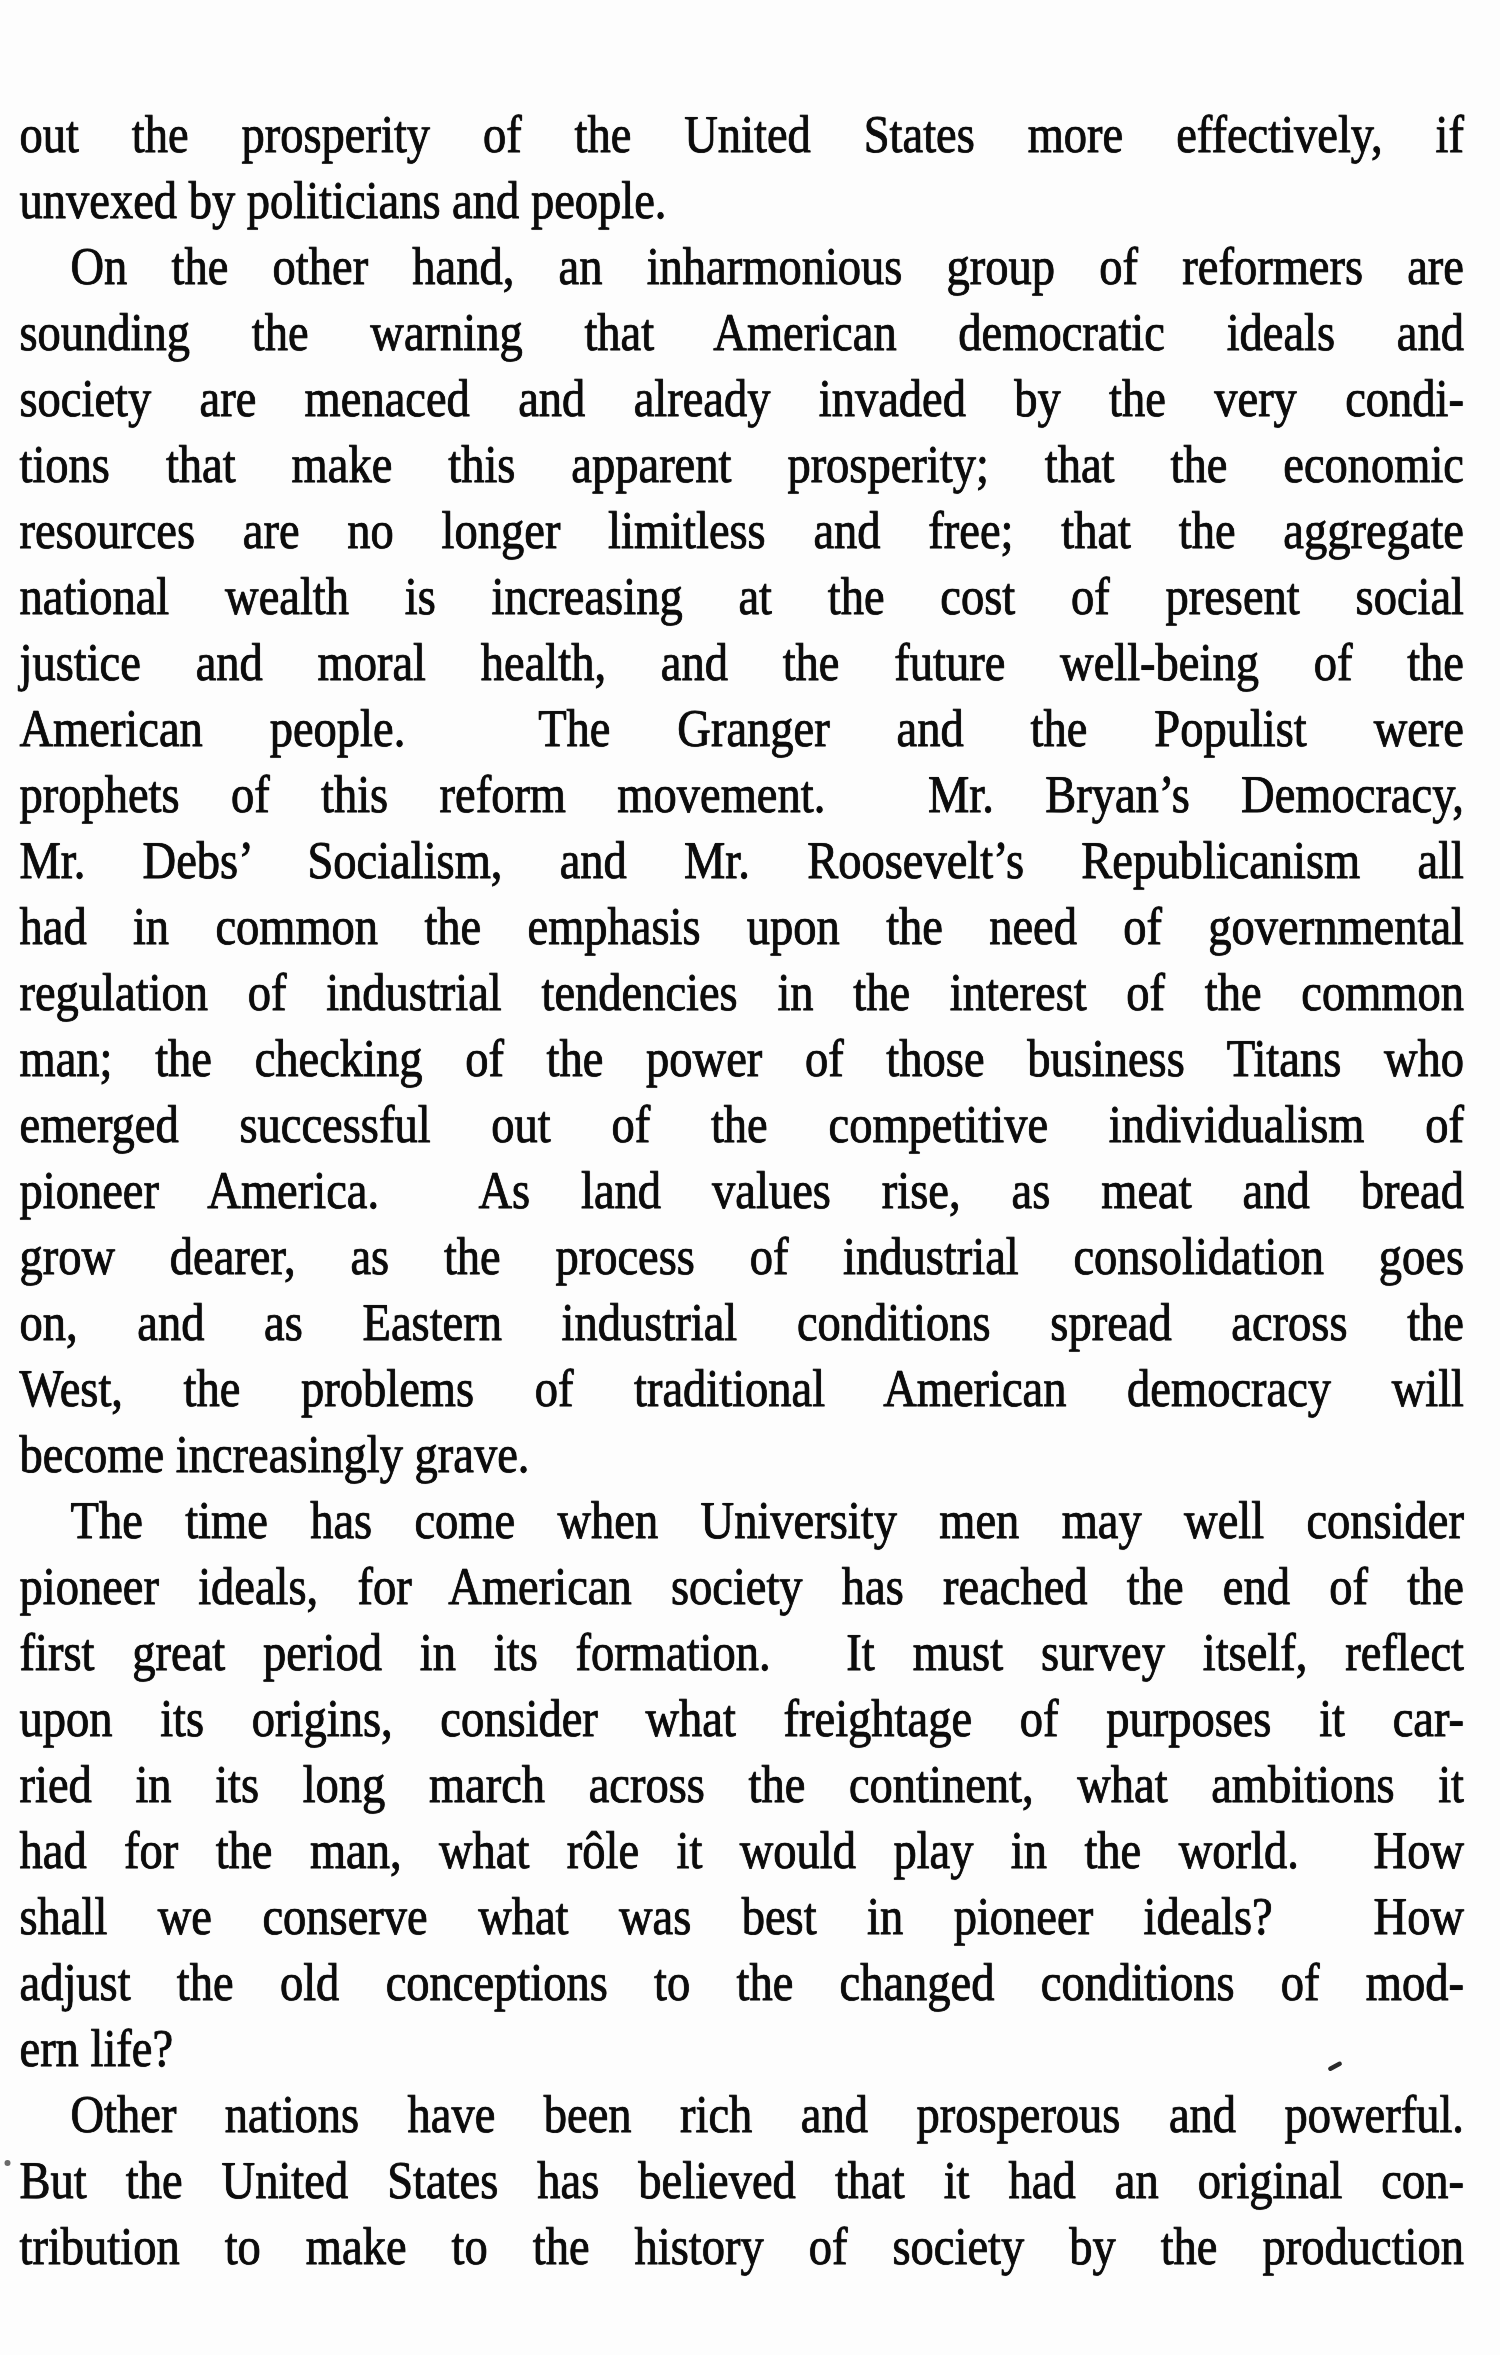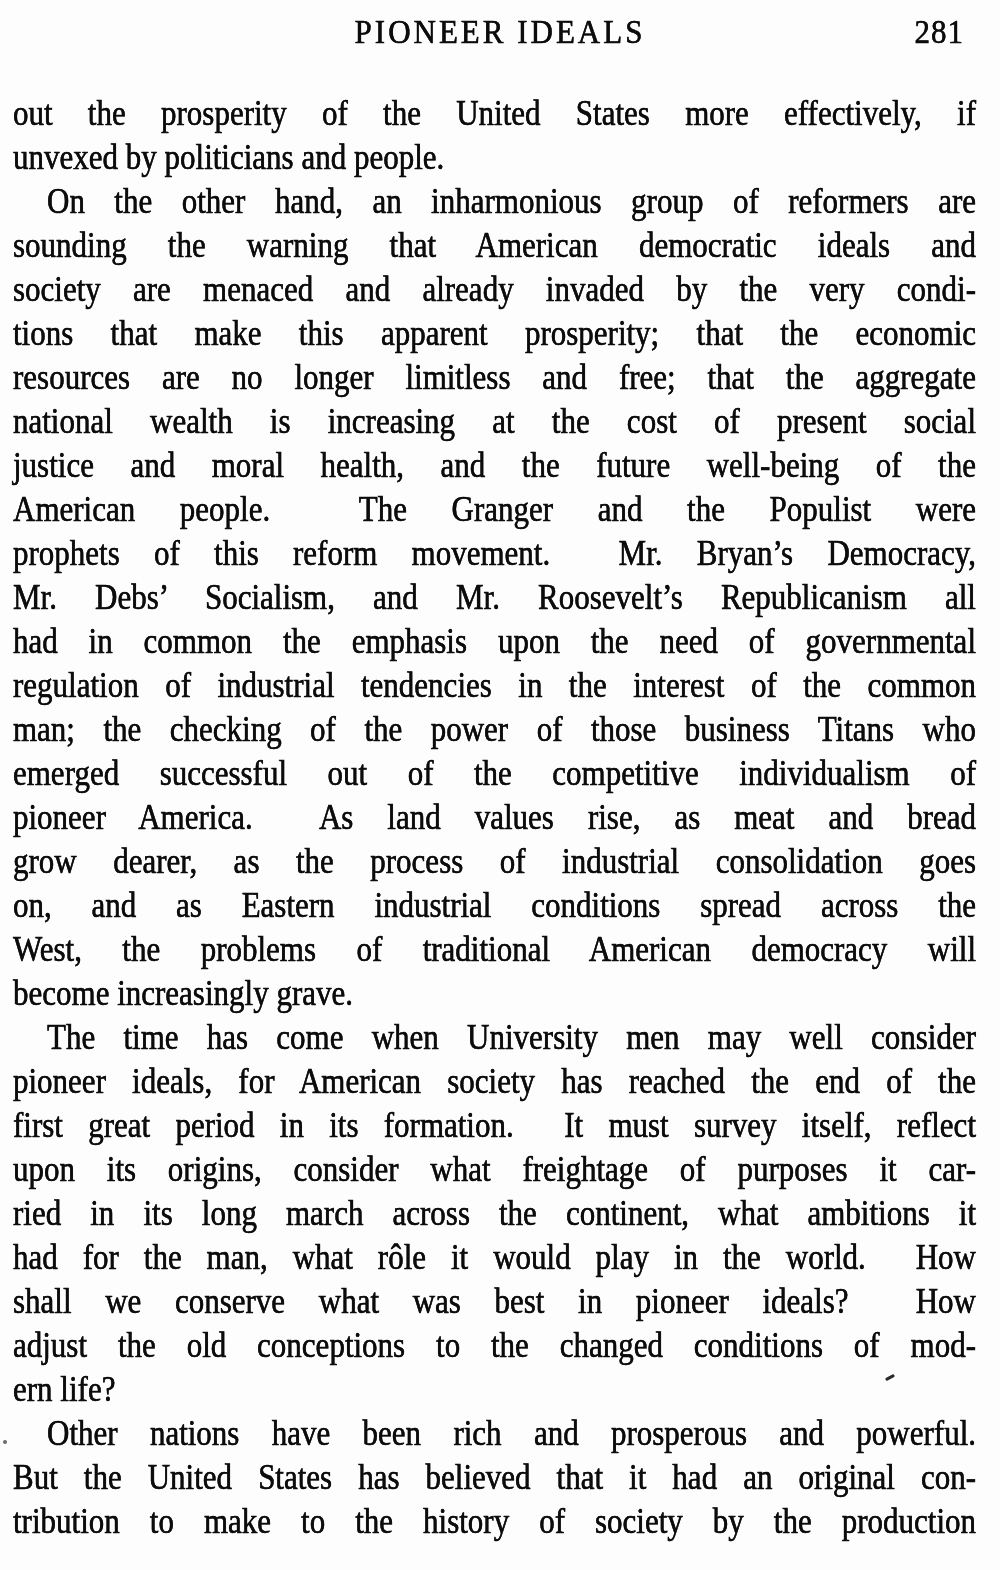--- a/index.html
+++ b/index.html
@@ -42,21 +42,21 @@
     position: absolute;
     right: 36px;
     top: 0;
     font-size: 31px;
     letter-spacing: 1px;
     transform: scaleY(1.12);
     transform-origin: top right;
   }
   .body-text {
     position: absolute;
-    top: 92px;
+    top: 68px;
     left: 13px;
     right: 24px;
   }
   .line {
     height: 44px;
     line-height: 44px;
     font-size: 31px;
     text-align: justify;
     text-align-last: justify;
     white-space: nowrap;
@@ -89,24 +89,20 @@
     height: 4px;
     background: #6a6a6a;
     border-radius: 50%;
   }
 </style>
 </head>
 <body>
 
 <div class="page">
 
-  <div class="header">
-    <div class="running-title inky">PIONEER IDEALS</div>
-    <div class="page-number inky">281</div>
-  </div>
 
   <div class="body-text inky">
 
   <div class="line">out the prosperity of the United States more effectively, if</div>
       <div class="line endline">unvexed by politicians and people.</div>
       <div class="line indent">On the other hand, an inharmonious group of reformers are</div>
       <div class="line">sounding the warning that American democratic ideals and</div>
       <div class="line">society are menaced and already invaded by the very condi-</div>
       <div class="line">tions that make this apparent prosperity; that the economic</div>
       <div class="line">resources are no longer limitless and free; that the aggregate</div>

